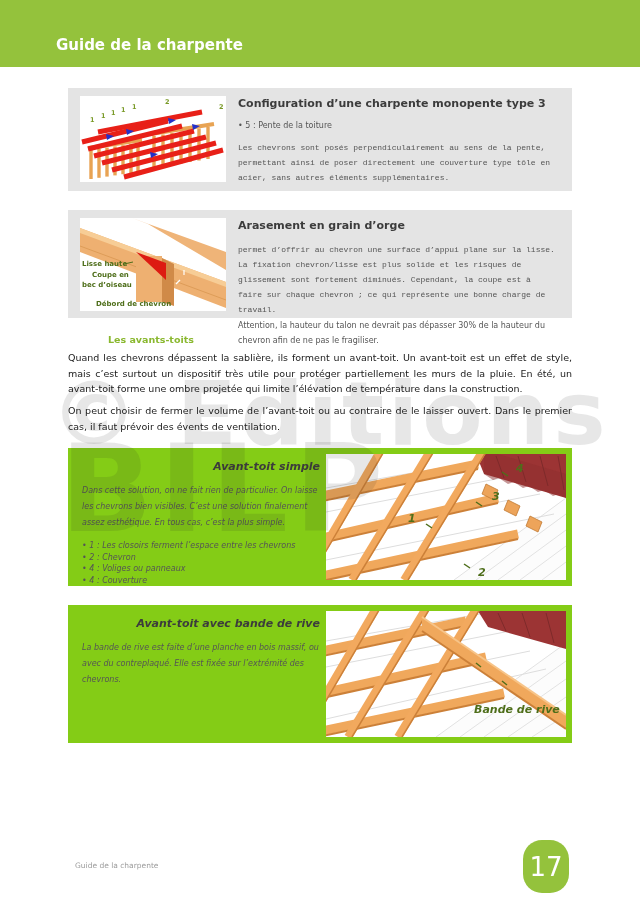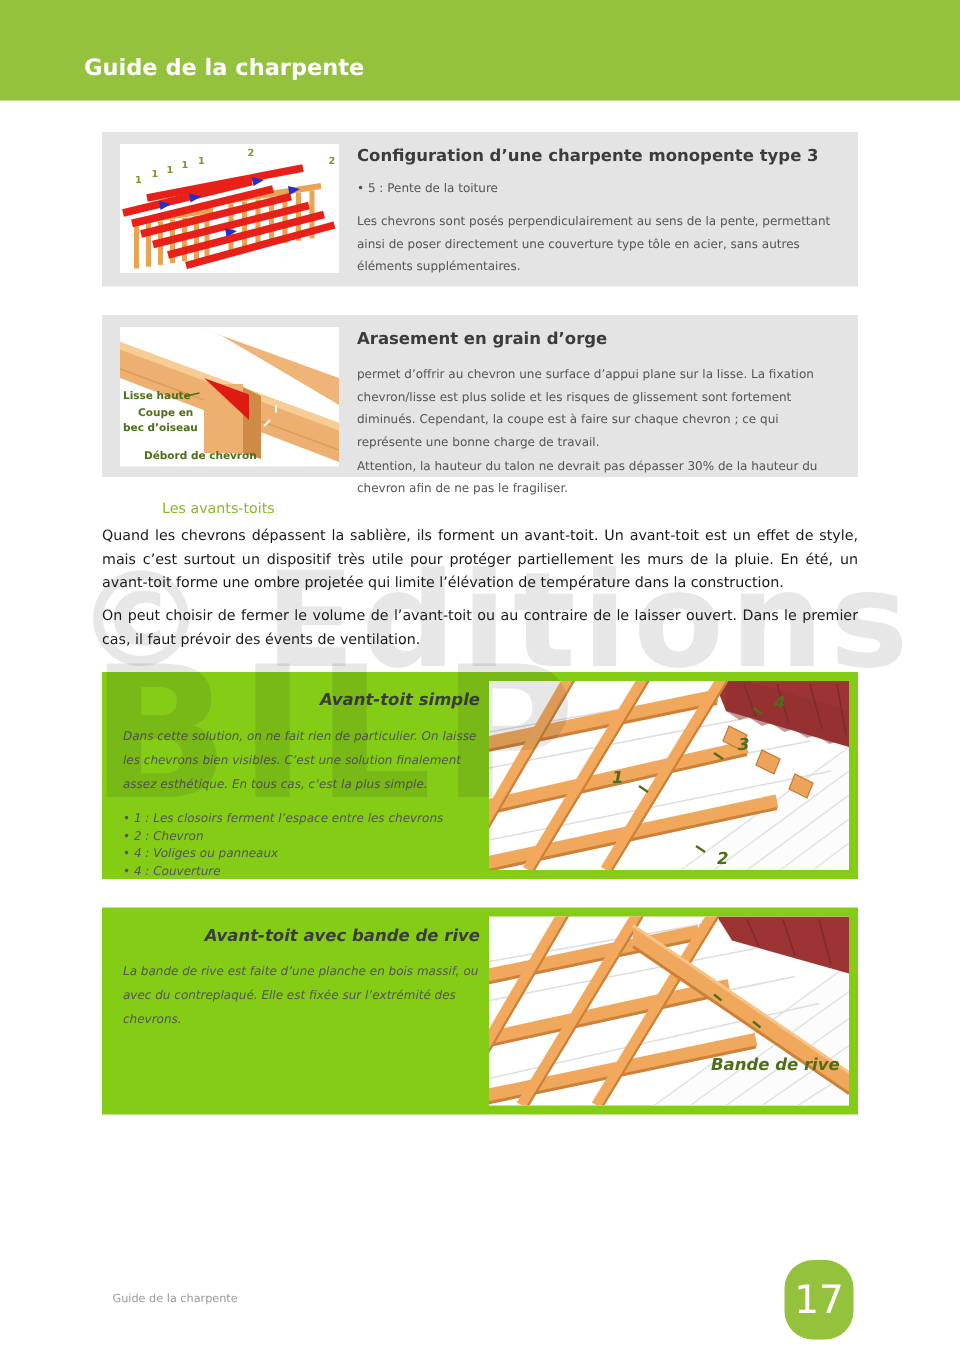--- a/index.html
+++ b/index.html
@@ -15,25 +15,25 @@
   .block{position:absolute;left:68px;width:504px;background:#e4e4e4;}
   #block1{top:88px;height:103px;}
   #block2{top:210px;height:108px;}
   .block .illus{position:absolute;left:12px;top:8px;width:146px;background:#ffffff;}
   #block1 .illus{height:86px;}
   #block2 .illus{height:93px;}
   .block-text{position:absolute;left:170px;right:14px;top:7px;color:#555555;}
   .block-title{font-size:11px;font-weight:bold;color:#3c3c3c;margin:2px 0 10px 0;}
   .bullets{font-size:8px;line-height:11.5px;color:#555;}
   .bullet::before{content:"• ";}
-  .block-body{font-size:8px;line-height:15px;margin-top:8px;color:#555;}
+  .block-body{font-size:8px;line-height:15px;margin-top:8px;color:#555;font-family:Liberation Mono, monospace;}
   .block-body2{font-size:8px;line-height:15px;margin-top:1px;color:#555;}
   #block2 .block-body{margin-top:6px;}
   
-  .section-heading{position:absolute;left:68px;top:334px;font-size:9.5px;font-weight:normal;color:#8ab82f;padding-left:40px;}
+  .section-heading{position:absolute;left:68px;top:334px;font-size:9.5px;font-weight:bold;color:#8ab82f;padding-left:40px;}
   .para{position:absolute;left:68px;width:504px;font-size:9.5px;line-height:15.5px;color:#1a1a1a;text-align:justify;}
   #para1{top:350px;}
   #para2{top:403px;}
   
   .card{position:absolute;left:68px;width:504px;height:138px;background:#84cc16;font-style:italic;}
   #card1{top:448px;}
   #card2{top:605px;}
   .card-text{position:absolute;left:14px;top:6px;width:240px;}
   .card-title{text-align:right;font-size:11px;font-weight:bold;color:#3c3c3c;margin:6px 2px 10px 0;}
   .card-body{font-size:8px;line-height:16px;color:#555;}

